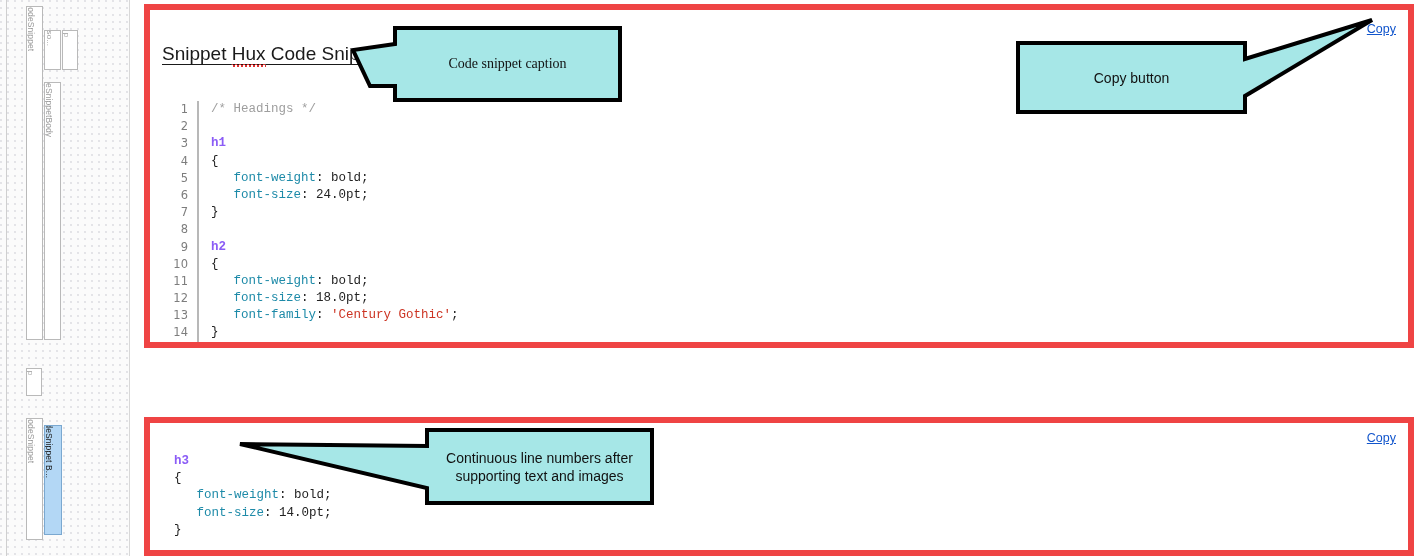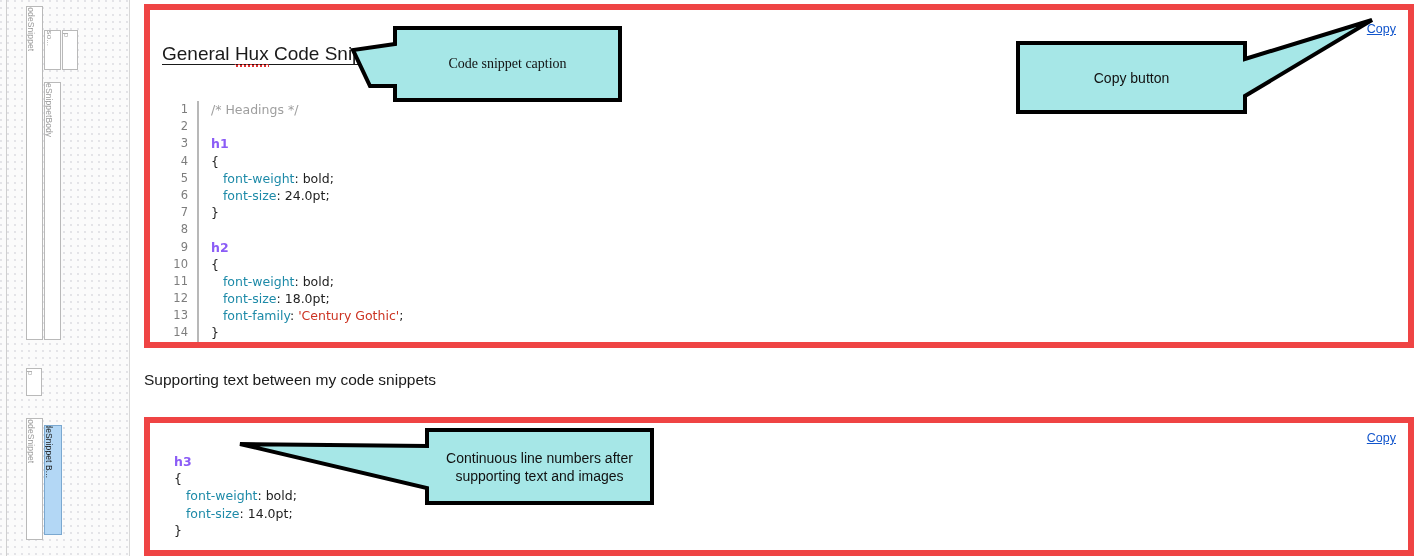--- a/index.html
+++ b/index.html
@@ -140,20 +140,21 @@
     font-size: 11.5px;
     line-height: 17.2px;
     padding-right: 9px;
     border-right: 2px solid #b8b8b8;
     user-select: none;
   }
   .codelines {
     padding-left: 12px;
     white-space: pre;
     color: #222222;
+    font-family: Liberation Mono, monospace;
   }
   .ln { height: 17.2px; }
   .tok-comment  { color: #9e9e9e; font-style: normal; }
   .tok-selector { color: #8b5cf6; font-weight: bold; }
   .tok-prop     { color: #1d8aa8; }
   .tok-punct    { color: #222222; }
   .tok-value    { color: #222222; }
   .tok-string   { color: #cc3322; }
 
   .support-text {
@@ -222,21 +223,21 @@
     </div>
   </div>
 
   <div id="content">
 
     <div class="snippet-box" id="snippet-1">
 
       <a class="copy-link" id="copy-1">Copy</a>
 
       <div class="snippet-title">
-        <span>General </span><span class="misspell">Hux</span><span> Code Snippet</span>
+        <span>Snippet </span><span class="misspell">Hux</span><span> Code Snippet</span>
       </div>
 
       <div class="code-wrap" id="code-1">
         <div class="gutter">
             <div class="ln">1</div>
             <div class="ln">2</div>
             <div class="ln">3</div>
             <div class="ln">4</div>
             <div class="ln">5</div>
             <div class="ln">6</div>
@@ -246,21 +247,20 @@
             <div class="ln">10</div>
             <div class="ln">11</div>
             <div class="ln">12</div>
             <div class="ln">13</div>
             <div class="ln">14</div>
           </div>
         <div class="codelines"><div class="ln"><span class="tok-comment">/* Headings */</span></div><div class="ln">&nbsp;</div><div class="ln"><span class="tok-selector">h1</span></div><div class="ln"><span class="tok-punct">{</span></div><div class="ln"><span class="tok-punct">   </span><span class="tok-prop">font-weight</span><span class="tok-punct">: </span><span class="tok-value">bold;</span></div><div class="ln"><span class="tok-punct">   </span><span class="tok-prop">font-size</span><span class="tok-punct">: </span><span class="tok-value">24.0pt;</span></div><div class="ln"><span class="tok-punct">}</span></div><div class="ln">&nbsp;</div><div class="ln"><span class="tok-selector">h2</span></div><div class="ln"><span class="tok-punct">{</span></div><div class="ln"><span class="tok-punct">   </span><span class="tok-prop">font-weight</span><span class="tok-punct">: </span><span class="tok-value">bold;</span></div><div class="ln"><span class="tok-punct">   </span><span class="tok-prop">font-size</span><span class="tok-punct">: </span><span class="tok-value">18.0pt;</span></div><div class="ln"><span class="tok-punct">   </span><span class="tok-prop">font-family</span><span class="tok-punct">: </span><span class="tok-string">'Century Gothic'</span><span class="tok-punct">;</span></div><div class="ln"><span class="tok-punct">}</span></div></div>
       </div>
     </div>
 
-    <div class="support-text">Supporting text between my code snippets</div>
 
     <div class="snippet-box" id="snippet-2">
 
       <a class="copy-link" id="copy-2">Copy</a>
 
       <div class="code-wrap" id="code-2">
         <div class="codelines"><div class="ln"><span class="tok-selector">h3</span></div><div class="ln"><span class="tok-punct">{</span></div><div class="ln"><span class="tok-punct">   </span><span class="tok-prop">font-weight</span><span class="tok-punct">: </span><span class="tok-value">bold;</span></div><div class="ln"><span class="tok-punct">   </span><span class="tok-prop">font-size</span><span class="tok-punct">: </span><span class="tok-value">14.0pt;</span></div><div class="ln"><span class="tok-punct">}</span></div></div>
       </div>
     </div>
 

